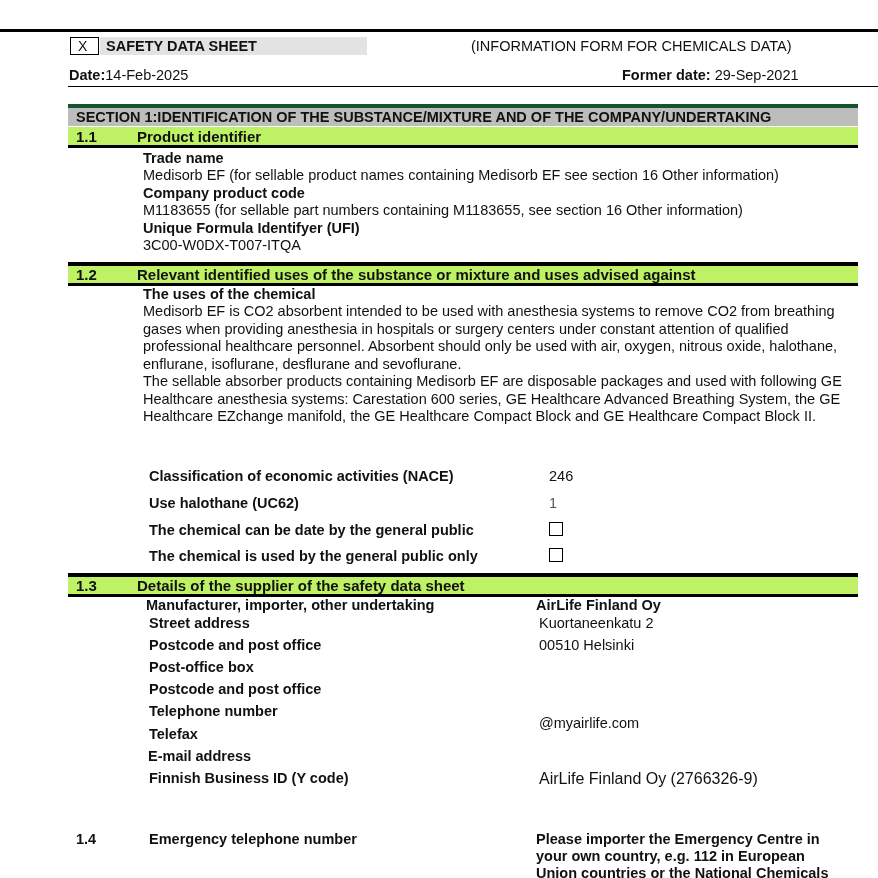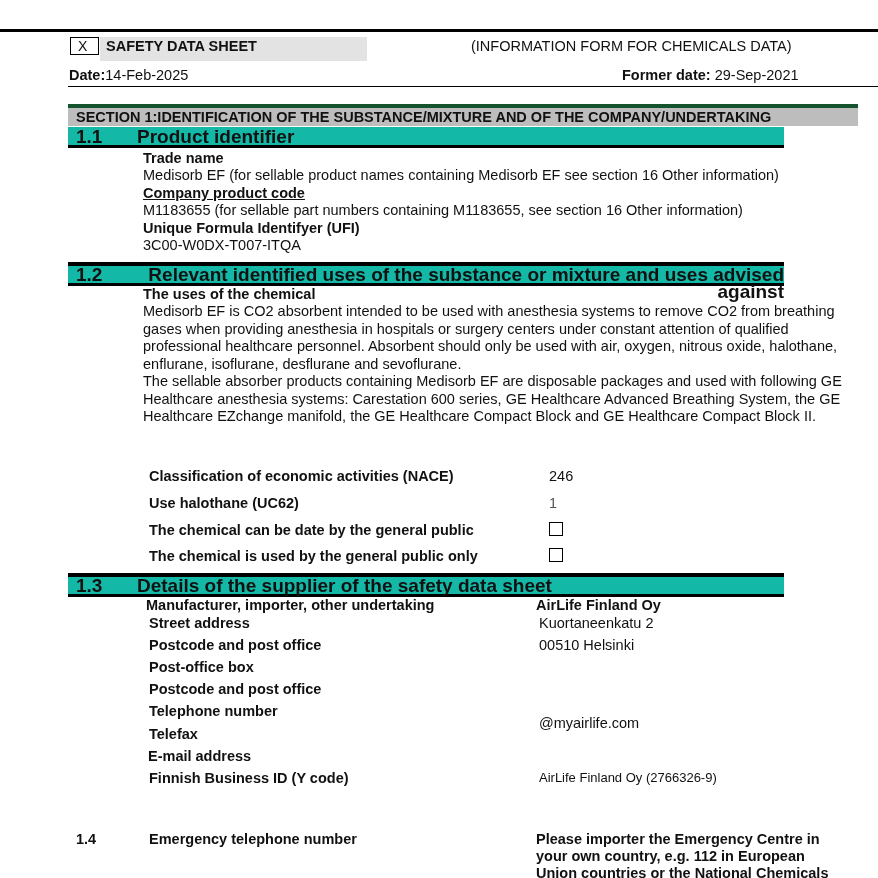--- a/index.html
+++ b/index.html
@@ -8,30 +8,30 @@
       font-family: "Liberation Sans", sans-serif; color: #111; font-size: 14.5px;
     }
     .abs { position: absolute; white-space: nowrap; }
     .b { font-weight: bold; }
     .top-rule { position: absolute; left: 0; top: 29px; width: 878px; height: 3px; background: #000; }
     .x-box {
       position: absolute; left: 70px; top: 37px; width: 29px; height: 18px;
       border: 1px solid #000; box-sizing: border-box; font-size: 14px; line-height: 16px; padding-left: 7px;
     }
     .title-band {
-      position: absolute; left: 100px; top: 37px; width: 267px; height: 24px;
+      position: absolute; left: 100px; top: 37px; width: 267px; height: 18px;
       background: #e3e3e3; font-weight: bold; font-size: 14.5px; line-height: 18px; padding-left: 6px; box-sizing: border-box;
     }
     .date-rule { position: absolute; left: 68px; top: 86px; width: 810px; height: 1px; background: #000; }
     .sec-band {
       position: absolute; left: 68px; width: 790px; box-sizing: border-box;
       font-weight: bold; font-size: 14.5px;
     }
     .sec1 { top: 104px; height: 22px; border-top: 4px solid #14532d; background: #bdbdbd; line-height: 18px; padding-left: 8px; }
-    .subhead { position: absolute; left: 68px; width: 716px; box-sizing: border-box; background: #14b8a6; font-weight: bold; font-size: 19px; }
+    .subhead { position: absolute; left: 68px; width: 790px; box-sizing: border-box; background: #bef264; font-weight: bold; font-size: 15px; }
     .subhead .num { position: absolute; left: 8px; }
     .subhead .lbl { position: absolute; left: 69px; text-align: right; }
     .sh11 { top: 127px; height: 21px; line-height: 20px; border-bottom: 3px solid #000; }
     .sh12 { top: 262px; height: 24px; border-top: 4px solid #000; border-bottom: 3px solid #000; line-height: 17px; }
     .sh13 { top: 573px; height: 24px; border-top: 4px solid #000; border-bottom: 3px solid #000; line-height: 17px; }
     .para { position: absolute; left: 143px; width: 700px; line-height: 17.5px; white-space: normal; }
     .cb { position: absolute; left: 549px; width: 14px; height: 14px; border: 1px solid #000; box-sizing: border-box; background: #fff; }
     .lbl13 { position: absolute; left: 149px; font-weight: bold; }
     .val13 { position: absolute; left: 539px; }
   </style>
@@ -54,21 +54,21 @@
 <div class="date-rule"></div>
 
 <div class="sec-band sec1">SECTION 1:IDENTIFICATION OF THE SUBSTANCE/MIXTURE AND OF THE COMPANY/UNDERTAKING</div>
 
 <div class="subhead sh11">
   <span class="num">1.1</span>
   <span class="lbl">Product identifier</span>
 </div>
 <div class="abs b" style="left:143px; top:150px;">Trade name</div>
 <div class="abs" style="left:143px; top:167px;">Medisorb EF (for sellable product names containing Medisorb EF see section 16 Other information)</div>
-<div class="abs b" style="left:143px; top:185px;text-decoration:underline;">Company product code</div>
+<div class="abs b" style="left:143px; top:185px;">Company product code</div>
 <div class="abs" style="left:143px; top:202px;">M1183655 (for sellable part numbers containing M1183655, see section 16 Other information)</div>
 <div class="abs b" style="left:143px; top:220px;">Unique Formula Identifyer (UFI)</div>
 <div class="abs" style="left:143px; top:237px;">3C00-W0DX-T007-ITQA</div>
 
 <div class="subhead sh12">
   <span class="num">1.2</span>
   <span class="lbl">Relevant identified uses of the substance or mixture and uses advised against</span>
 </div>
 <div class="abs b" style="left:143px; top:286px;">The uses of the chemical</div>
 <div class="para" style="top:303px;">Medisorb EF is CO2 absorbent intended to be used with anesthesia systems to remove CO2 from breathing gases when providing anesthesia in hospitals or surgery centers under constant attention of qualified professional healthcare personnel. Absorbent should only be used with air, oxygen, nitrous oxide, halothane, enflurane, isoflurane, desflurane and sevoflurane.</div>
@@ -94,19 +94,19 @@
 <div class="val13" style="top:615px;">Kuortaneenkatu 2</div>
 <div class="lbl13" style="top:637px;">Postcode and post office</div>
 <div class="val13" style="top:637px;">00510 Helsinki</div>
 <div class="lbl13" style="top:659px;">Post-office box</div>
 <div class="lbl13" style="top:681px;">Postcode and post office</div>
 <div class="lbl13" style="top:703px;">Telephone number</div>
 <div class="lbl13" style="top:726px;">Telefax</div>
 <div class="lbl13" style="top:748px; left:148px;">E-mail address</div>
 <div class="val13" style="top:715px;">@myairlife.com</div>
 <div class="lbl13" style="top:770px;">Finnish Business ID (Y code)</div>
-<div class="val13" style="top:770px; font-size:13px;">AirLife Finland Oy (2766326-9)</div>
+<div class="val13" style="top:770px; font-size:16px;">AirLife Finland Oy (2766326-9)</div>
 
 <div class="abs b" style="left:76px; top:831px;">1.4</div>
 <div class="abs b" style="left:149px; top:831px;">Emergency telephone number</div>
 <div class="abs b" style="left:536px; top:831px;">Please importer the Emergency Centre in</div>
 <div class="abs b" style="left:536px; top:848px;">your own country,  e.g. 112 in European</div>
 <div class="abs b" style="left:536px; top:865px;">Union countries or the National Chemicals</div>
 
 </body></html>

